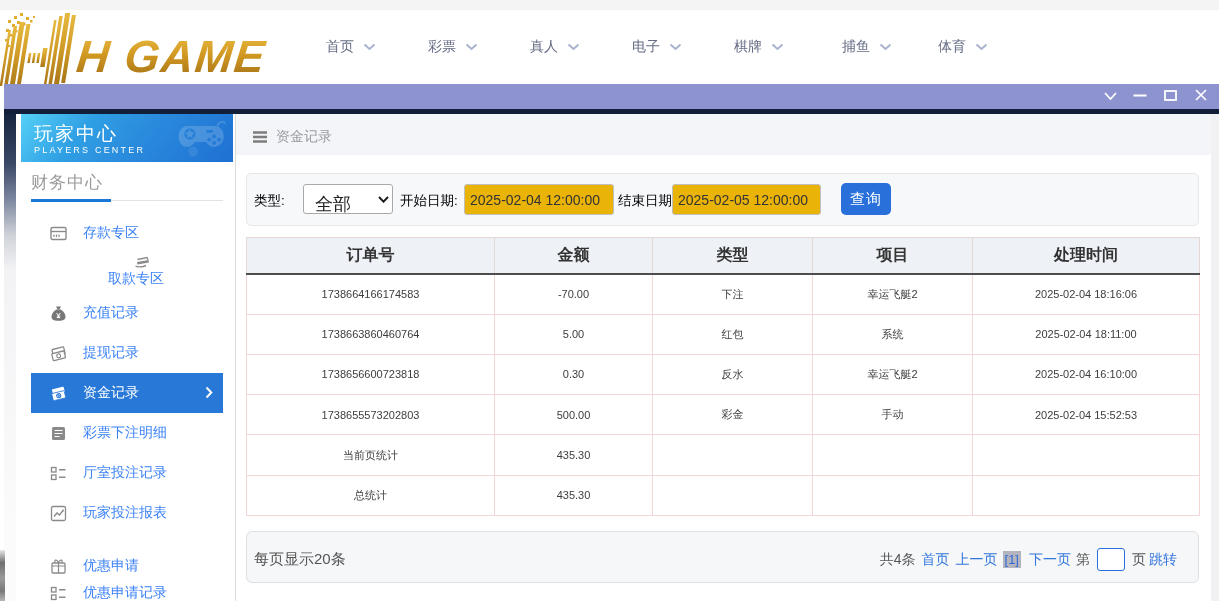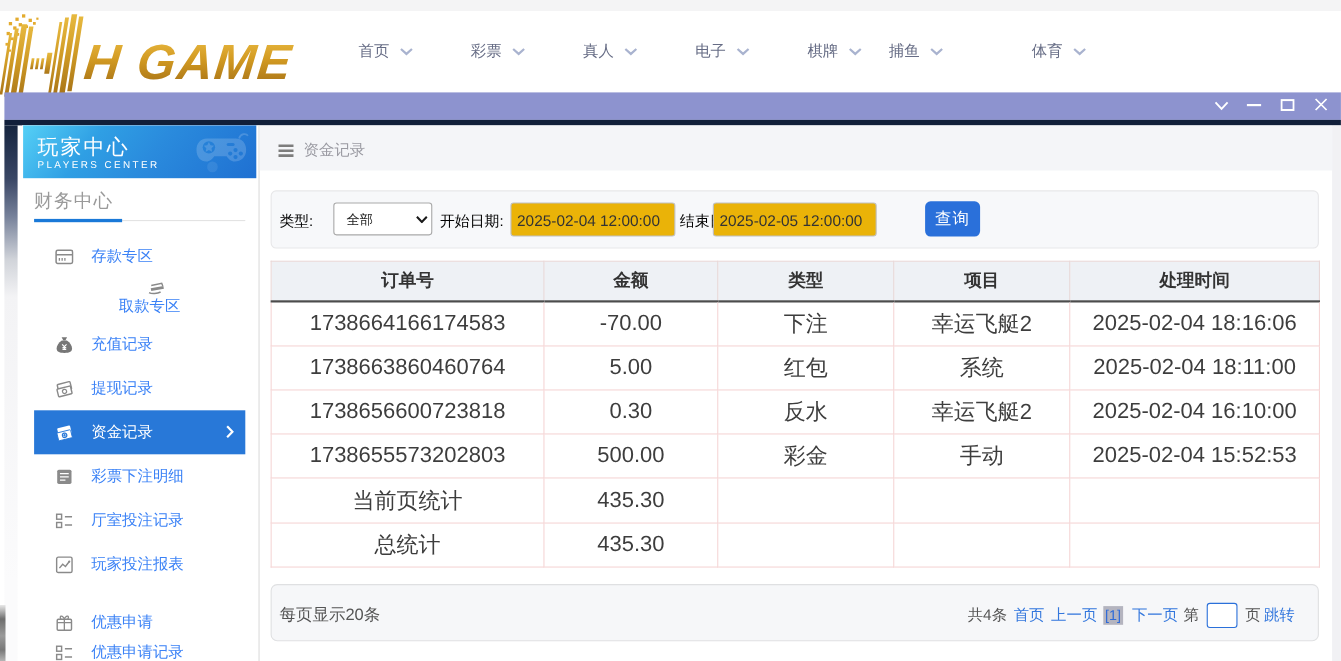--- a/index.html
+++ b/index.html
@@ -41,29 +41,29 @@
 #activeitem .arr { position:absolute; right:10px; top:13px; }
 
 
 #crumbband { left:236px; top:114px; width:975px; height:41px; background:#f4f5f8; }
 #crumb { left:253px; top:126px; height:22px; display:flex; align-items:center; color:#9a9aa2; font-size:14px; }
 #filterbox { left:246px; top:173px; width:953px; height:53px; background:#f7f8fa; border:1px solid #e7e7e9; border-radius:5px; }
 .flabel { top:192px; font-size:13.5px; color:#000000; }
 .finput { top:184px; height:31px; background:#eab308; border:1px solid #bfbfbf; border-radius:3px;
   font-size:14px; color:#333; display:flex; align-items:center; justify-content:flex-start; padding-left:5px; }
 #fselect { left:303px; top:184px; width:90px; height:30px; background:#fff; border:1px solid #a9a9a9; border-radius:3px; }
-#fselect .st { position:absolute; left:11px; top:7px; font-size:12px; color:#222; }
+#fselect .st { position:absolute; left:11px; top:7px; font-size:18px; color:#222; }
 #fbutton { left:841px; top:183px; width:50px; height:32px; background:#2a70da; border-radius:5px;
   color:#fff; font-size:15px; display:flex; align-items:center; justify-content:center; letter-spacing:1px; }
 
 
 #dtable { left:246px; top:237px; width:953px; height:279px; border-collapse:collapse; table-layout:fixed; }
 #dtable th { background:#eef1f5; font-size:16px; font-weight:bold; color:#333;
   border:1px solid #e8d7d7; border-bottom:2px solid #4c4c4c; height:36px; text-align:center; font-family:"Liberation Sans"; }
-#dtable td { font-size:20px; color:#3d3d3d; text-align:center; border:1px solid #f5d6d6; height:40px; background:#fff; }
+#dtable td { font-size:11px; color:#3d3d3d; text-align:center; border:1px solid #f5d6d6; height:40px; background:#fff; }
 
 
 #pagebox { left:246px; top:531px; width:953px; height:52px; background:#f6f7f9; border:1px solid #dfe0e2; border-radius:6px; }
 #pageleft { left:254px; top:550px; font-size:15px; color:#555; }
 #pageright { right:42px; top:548px; font-size:14px; color:#555; display:flex; align-items:center;text-align:center; }
 #pageright a { color:#3377dd; text-decoration:none; }
 #pageright .cur { background:#b4b4bf; color:#2f6bd8; padding:1px 2px; font-size:13px; }
 #pageright .jumpin { width:28px; height:23px; border:1px solid #2a70da; border-radius:3px; background:#fff; display:inline-block; }
 </style>
 </head>
@@ -135,21 +135,21 @@
       </svg></div>
   <div class="abs navitem" style="left:530px;">真人 <svg width="13" height="8" viewBox="0 0 13 8">
         <path d="M1.5 1.5 L6.5 6 L11.5 1.5" fill="none" stroke="#a9b3cf" stroke-width="2"></path>
       </svg></div>
   <div class="abs navitem" style="left:632px;">电子 <svg width="13" height="8" viewBox="0 0 13 8">
         <path d="M1.5 1.5 L6.5 6 L11.5 1.5" fill="none" stroke="#a9b3cf" stroke-width="2"></path>
       </svg></div>
   <div class="abs navitem" style="left:734px;">棋牌 <svg width="13" height="8" viewBox="0 0 13 8">
         <path d="M1.5 1.5 L6.5 6 L11.5 1.5" fill="none" stroke="#a9b3cf" stroke-width="2"></path>
       </svg></div>
-  <div class="abs navitem" style="left:808px;">捕鱼 <svg width="13" height="8" viewBox="0 0 13 8">
+  <div class="abs navitem" style="left:842px;">捕鱼 <svg width="13" height="8" viewBox="0 0 13 8">
         <path d="M1.5 1.5 L6.5 6 L11.5 1.5" fill="none" stroke="#a9b3cf" stroke-width="2"></path>
       </svg></div>
   <div class="abs navitem" style="left:938px;">体育 <svg width="13" height="8" viewBox="0 0 13 8">
         <path d="M1.5 1.5 L6.5 6 L11.5 1.5" fill="none" stroke="#a9b3cf" stroke-width="2"></path>
       </svg></div>
 
   <div class="abs" id="titlebar">
     <svg class="abs" style="left:1099px;top:7px;" width="15" height="10" viewBox="0 0 15 10">
         <path d="M2 2 L7.5 8 L13 2" fill="none" stroke="#fff" stroke-width="1.7"></path>
       </svg>
@@ -295,21 +295,21 @@
   <div class="abs flabel" style="left:254px;">类型:</div>
   <div class="abs" id="fselect">
     <span class="st">全部</span>
     <svg class="abs" style="left:74px;top:11px;" width="11" height="7" viewBox="0 0 11 7">
         <path d="M1 1 L5.5 5.7 L10 1" fill="none" stroke="#1a1a1a" stroke-width="1.9"></path>
       </svg>
   </div>
   <div class="abs flabel" style="left:400px;">开始日期:</div>
   <div class="abs finput" style="left:464px;width:150px;">2025-02-04 12:00:00</div>
   <div class="abs flabel" style="left:618px;">结束日期:</div>
-  <div class="abs finput" style="left:648px;width:149px;">2025-02-05 12:00:00</div>
+  <div class="abs finput" style="left:672px;width:149px;">2025-02-05 12:00:00</div>
   <div class="abs" id="fbutton">查询</div>
 
   <table class="abs" id="dtable">
     <colgroup>
         <col style="width:248px">
         <col style="width:158px">
         <col style="width:160px">
         <col style="width:160px">
         <col style="width:227px">
       </colgroup>

